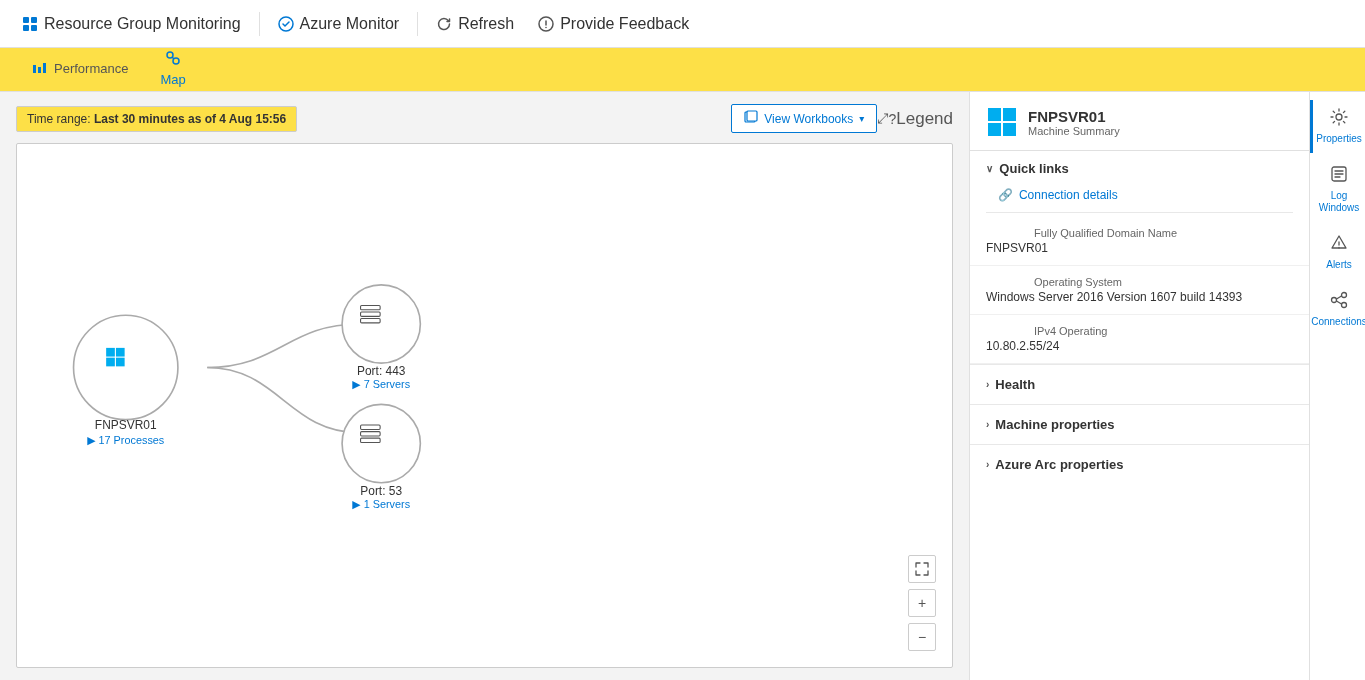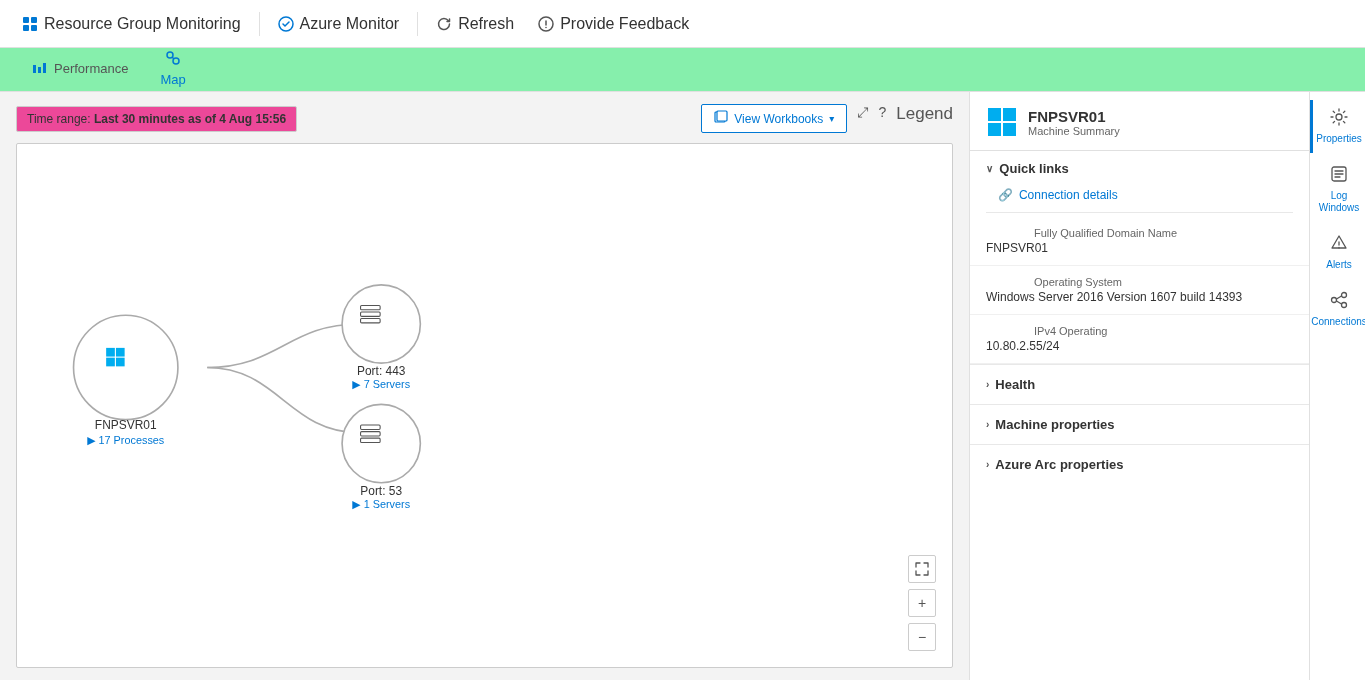--- a/index.html
+++ b/index.html
@@ -36,21 +36,21 @@
       height: 16px;
       display: inline-flex;
       align-items: center;
       justify-content: center;
     }
 
     
     .tab-bar {
       display: flex;
       align-items: center;
-      background: #86efac;
+      background: #fde047;
       border-bottom: 1px solid #e0e0e0;
       padding: 0 16px;
       height: 44px;
       gap: 0;
     }
     .tab {
       display: flex;
       align-items: center;
       gap: 6px;
       padding: 10px 16px;
@@ -91,29 +91,29 @@
       display: flex;
       align-items: center;
       justify-content: space-between;
       margin-bottom: 10px;
     }
     .time-range-badge {
       border: 1px solid #ccc;
       border-radius: 2px;
       padding: 5px 10px;
       font-size: 12px;
-      background: #ec4899;
+      background: #fde047;
       cursor: pointer;
     }
     .time-range-badge span.bold { font-weight: 600; }
 
     .time-range-right {
       display: flex;
-      align-items: flex-start;
-      gap: 10px;
+      align-items: center;
+      gap: 0;
     }
     .view-workbooks-btn {
       display: flex;
       align-items: center;
       gap: 6px;
       background: #fff;
       border: 1px solid #0078d4;
       color: #0078d4;
       padding: 5px 12px;
       cursor: pointer;

